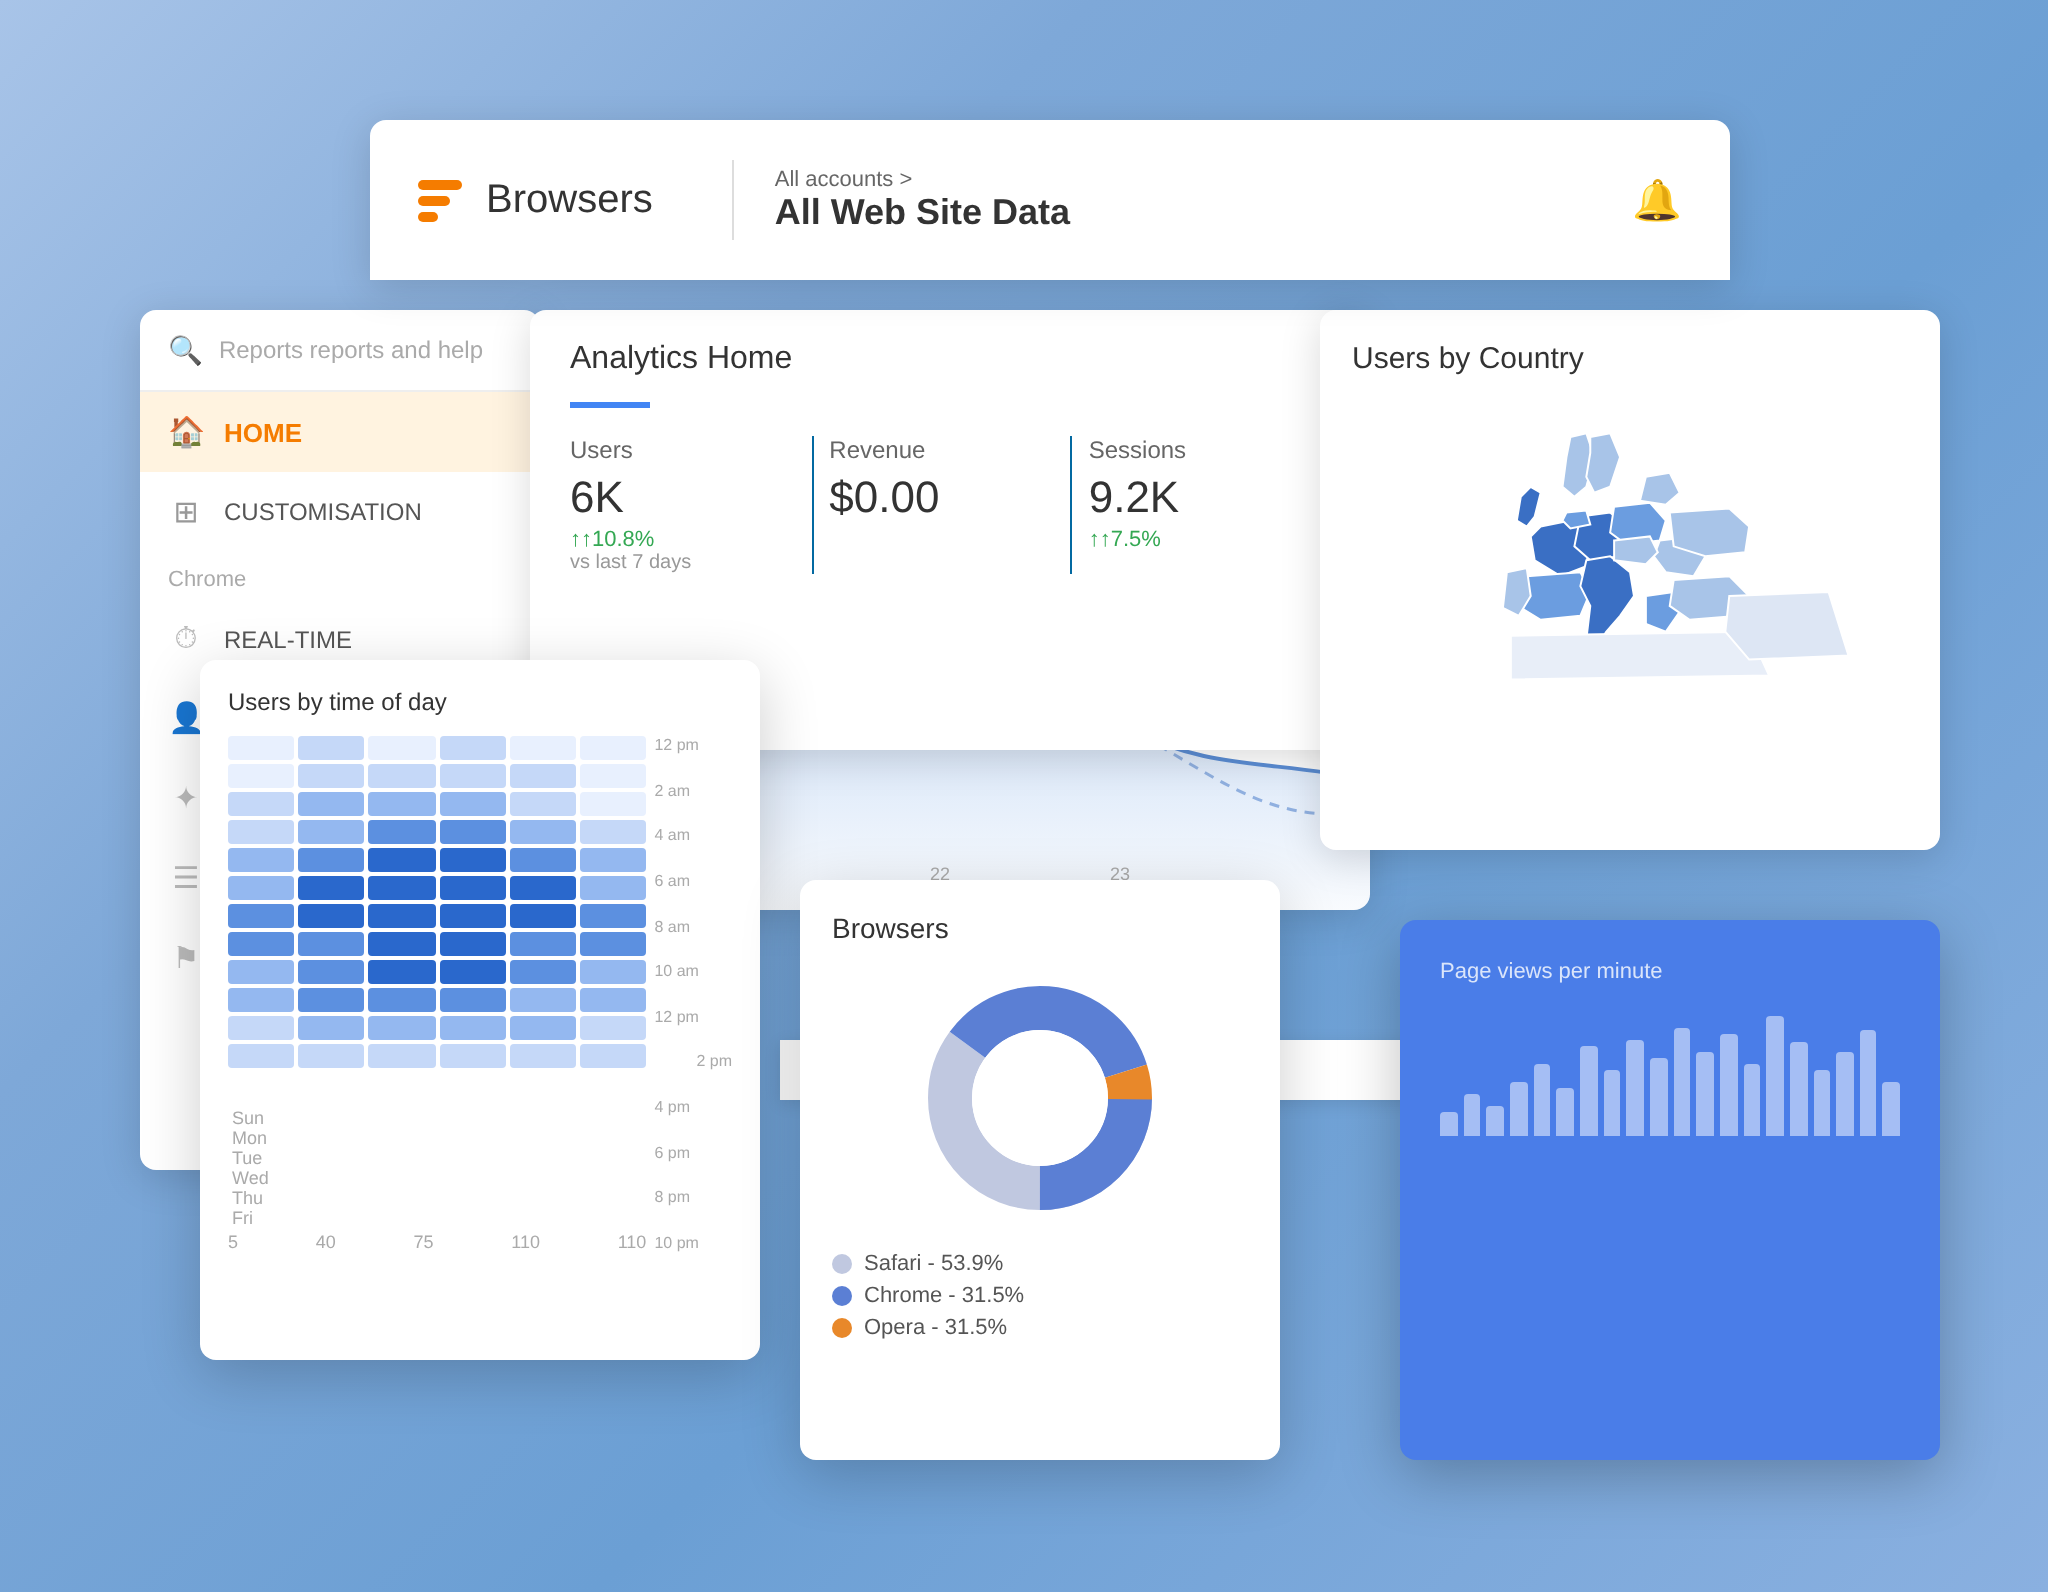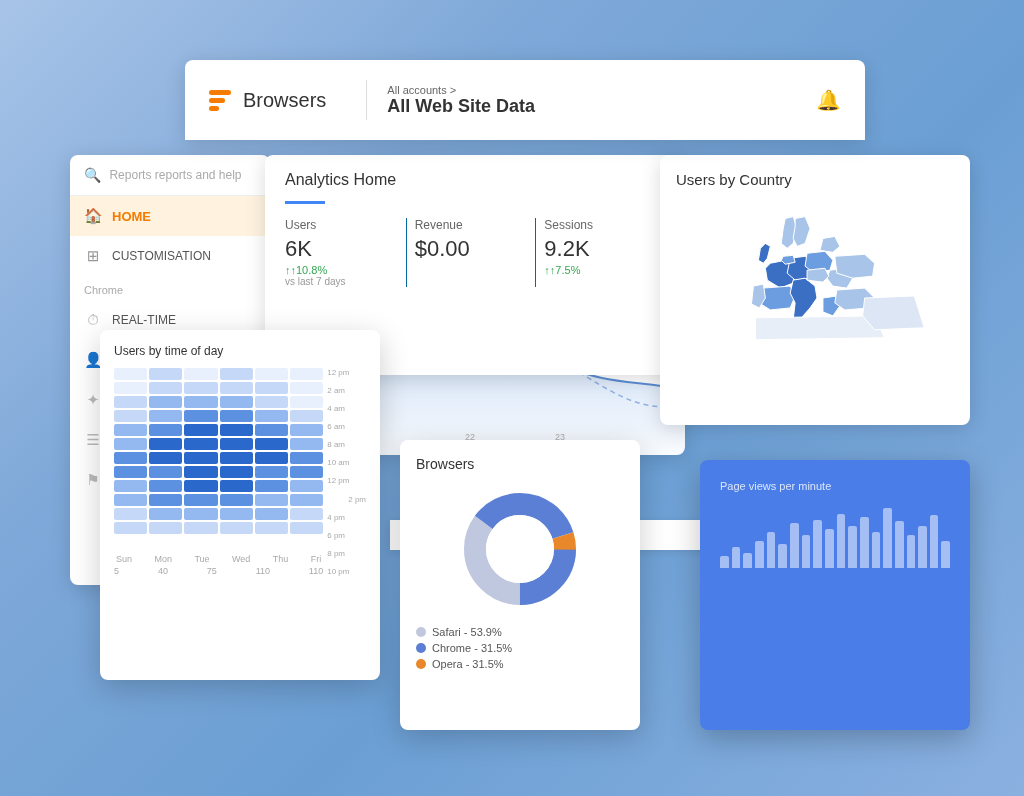--- a/index.html
+++ b/index.html
@@ -219,20 +219,21 @@
       border-radius: 2px;
     }
     .heatmap-day-labels {
       display: flex;
       gap: 0;
       font-size: 9px;
       color: #aaa;
       justify-content: space-between;
       padding: 0 2px;
       margin-top: 20px;
+      flex-direction: column;
     }
     .heatmap-count-labels {
       display: flex;
       justify-content: space-between;
       font-size: 9px;
       color: #aaa;
       margin-top: 2px;
     }
 
     

